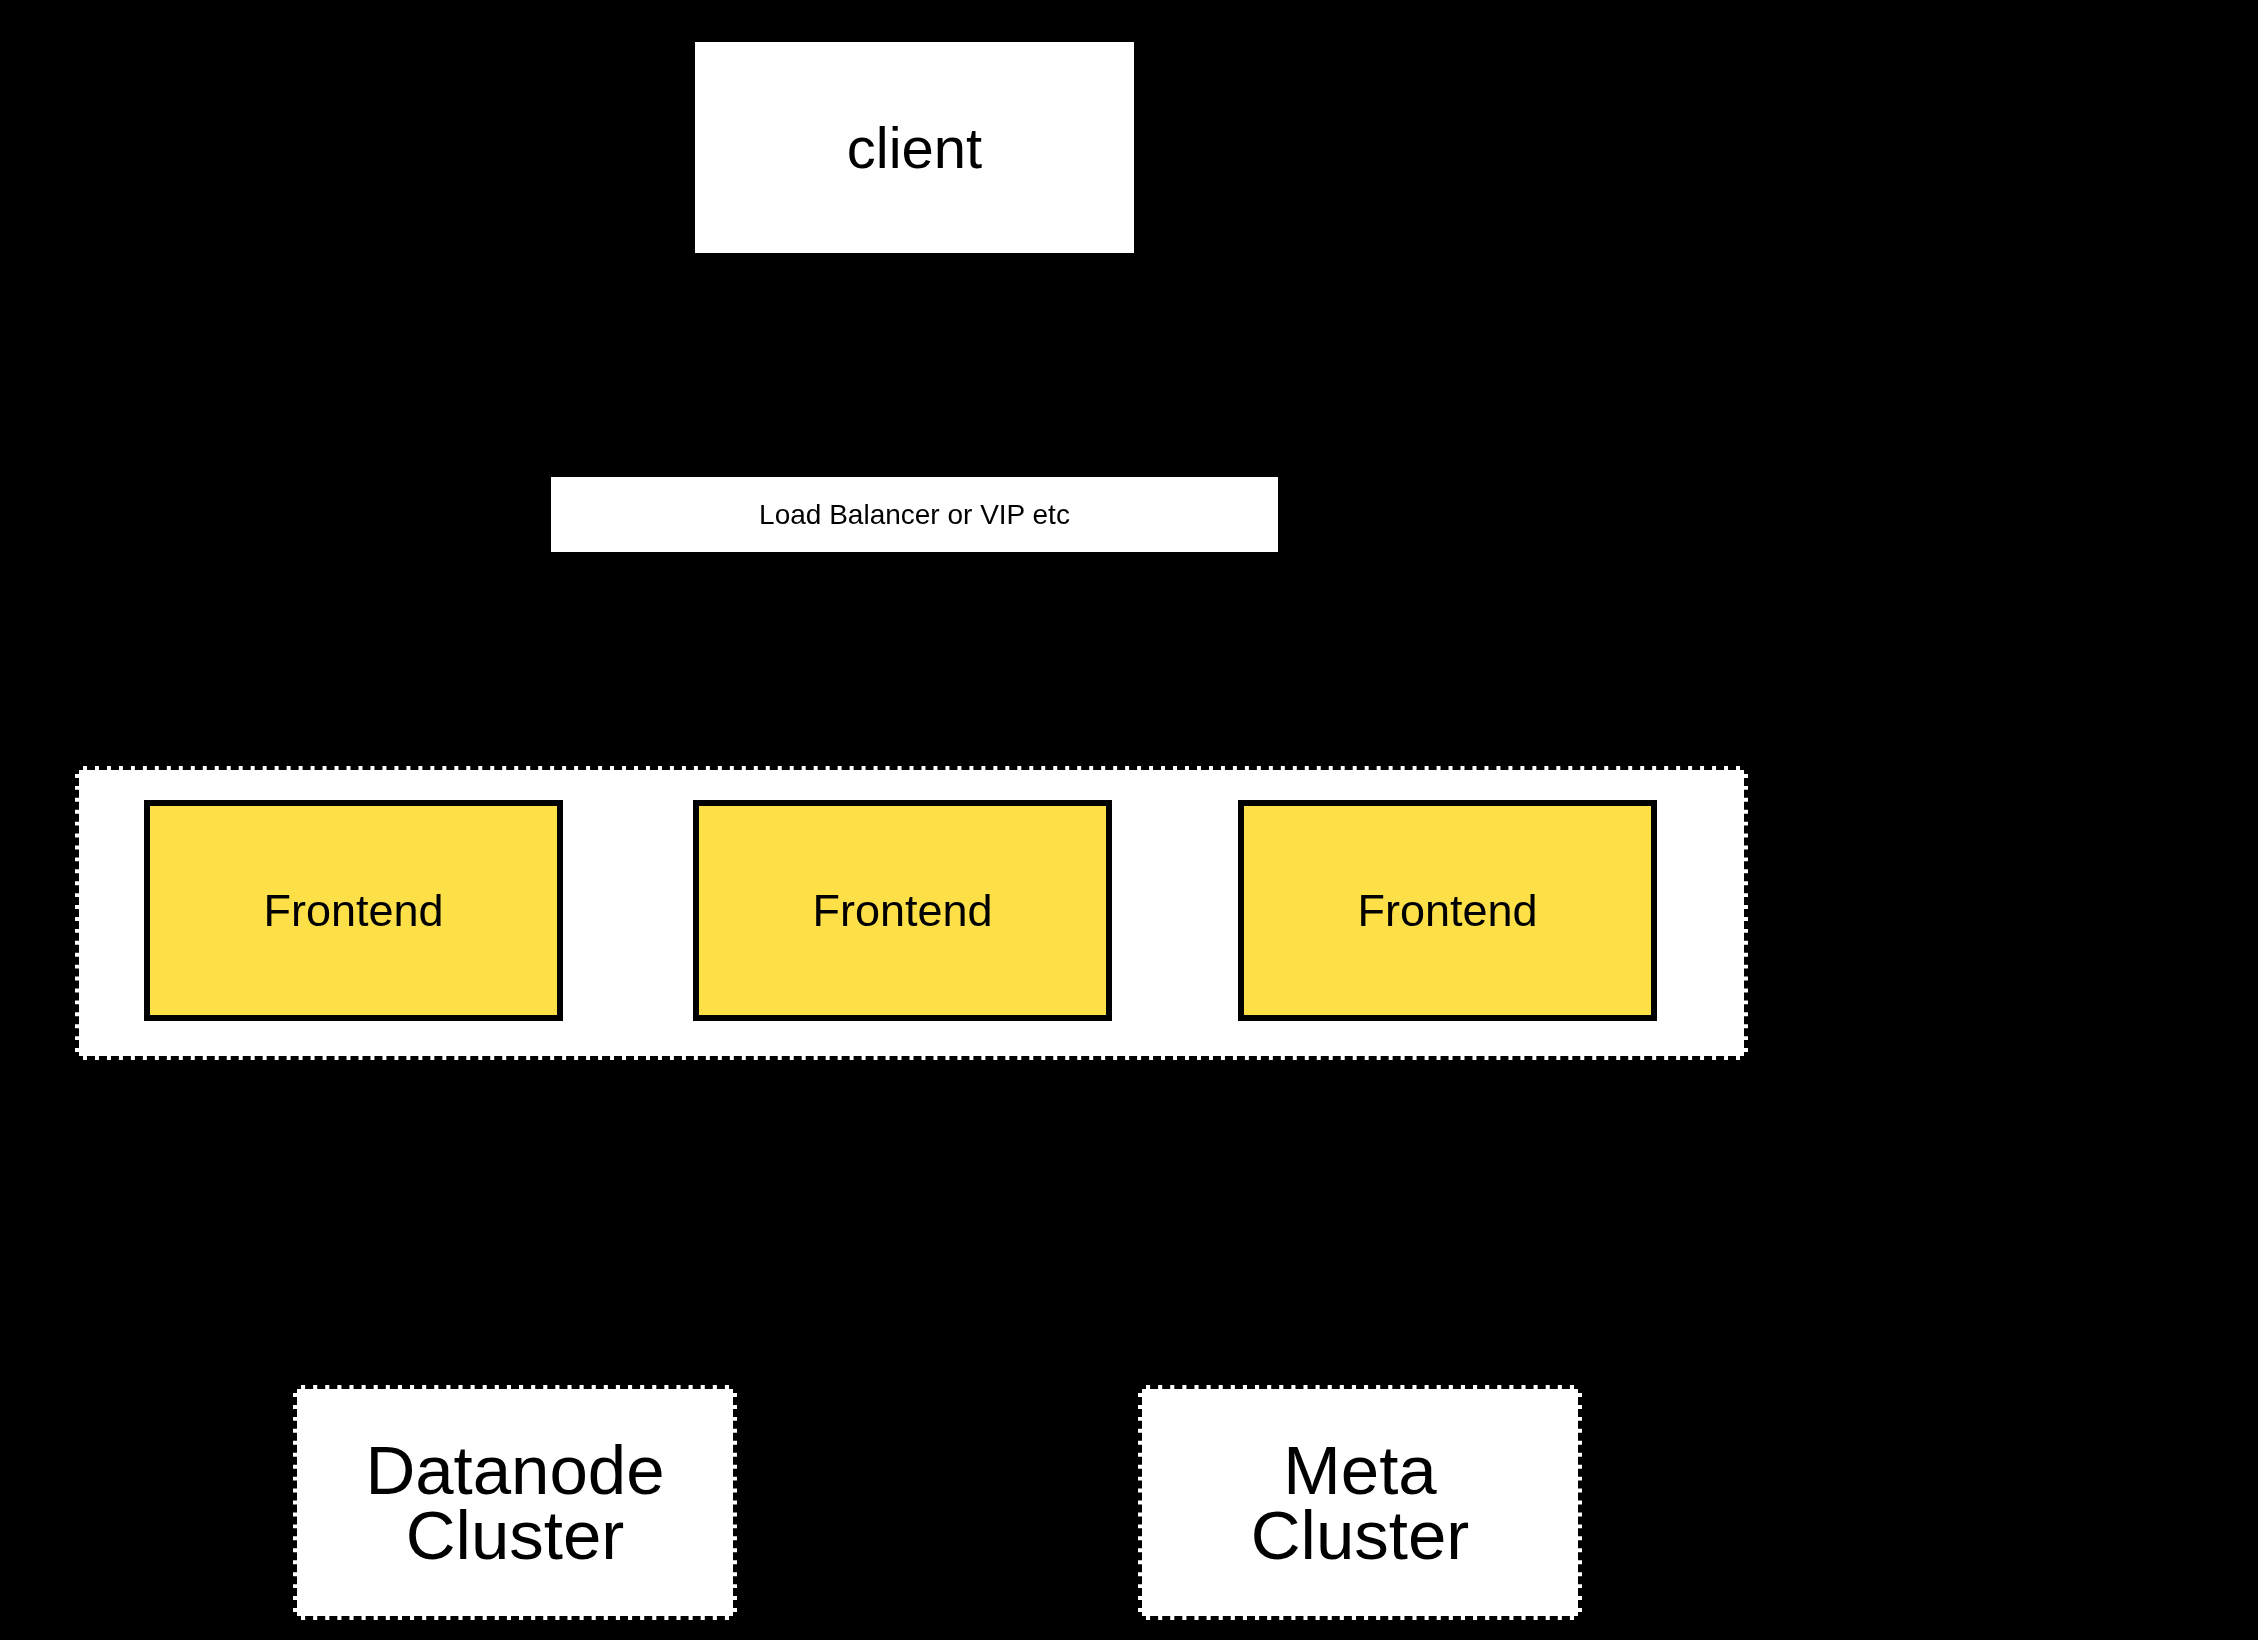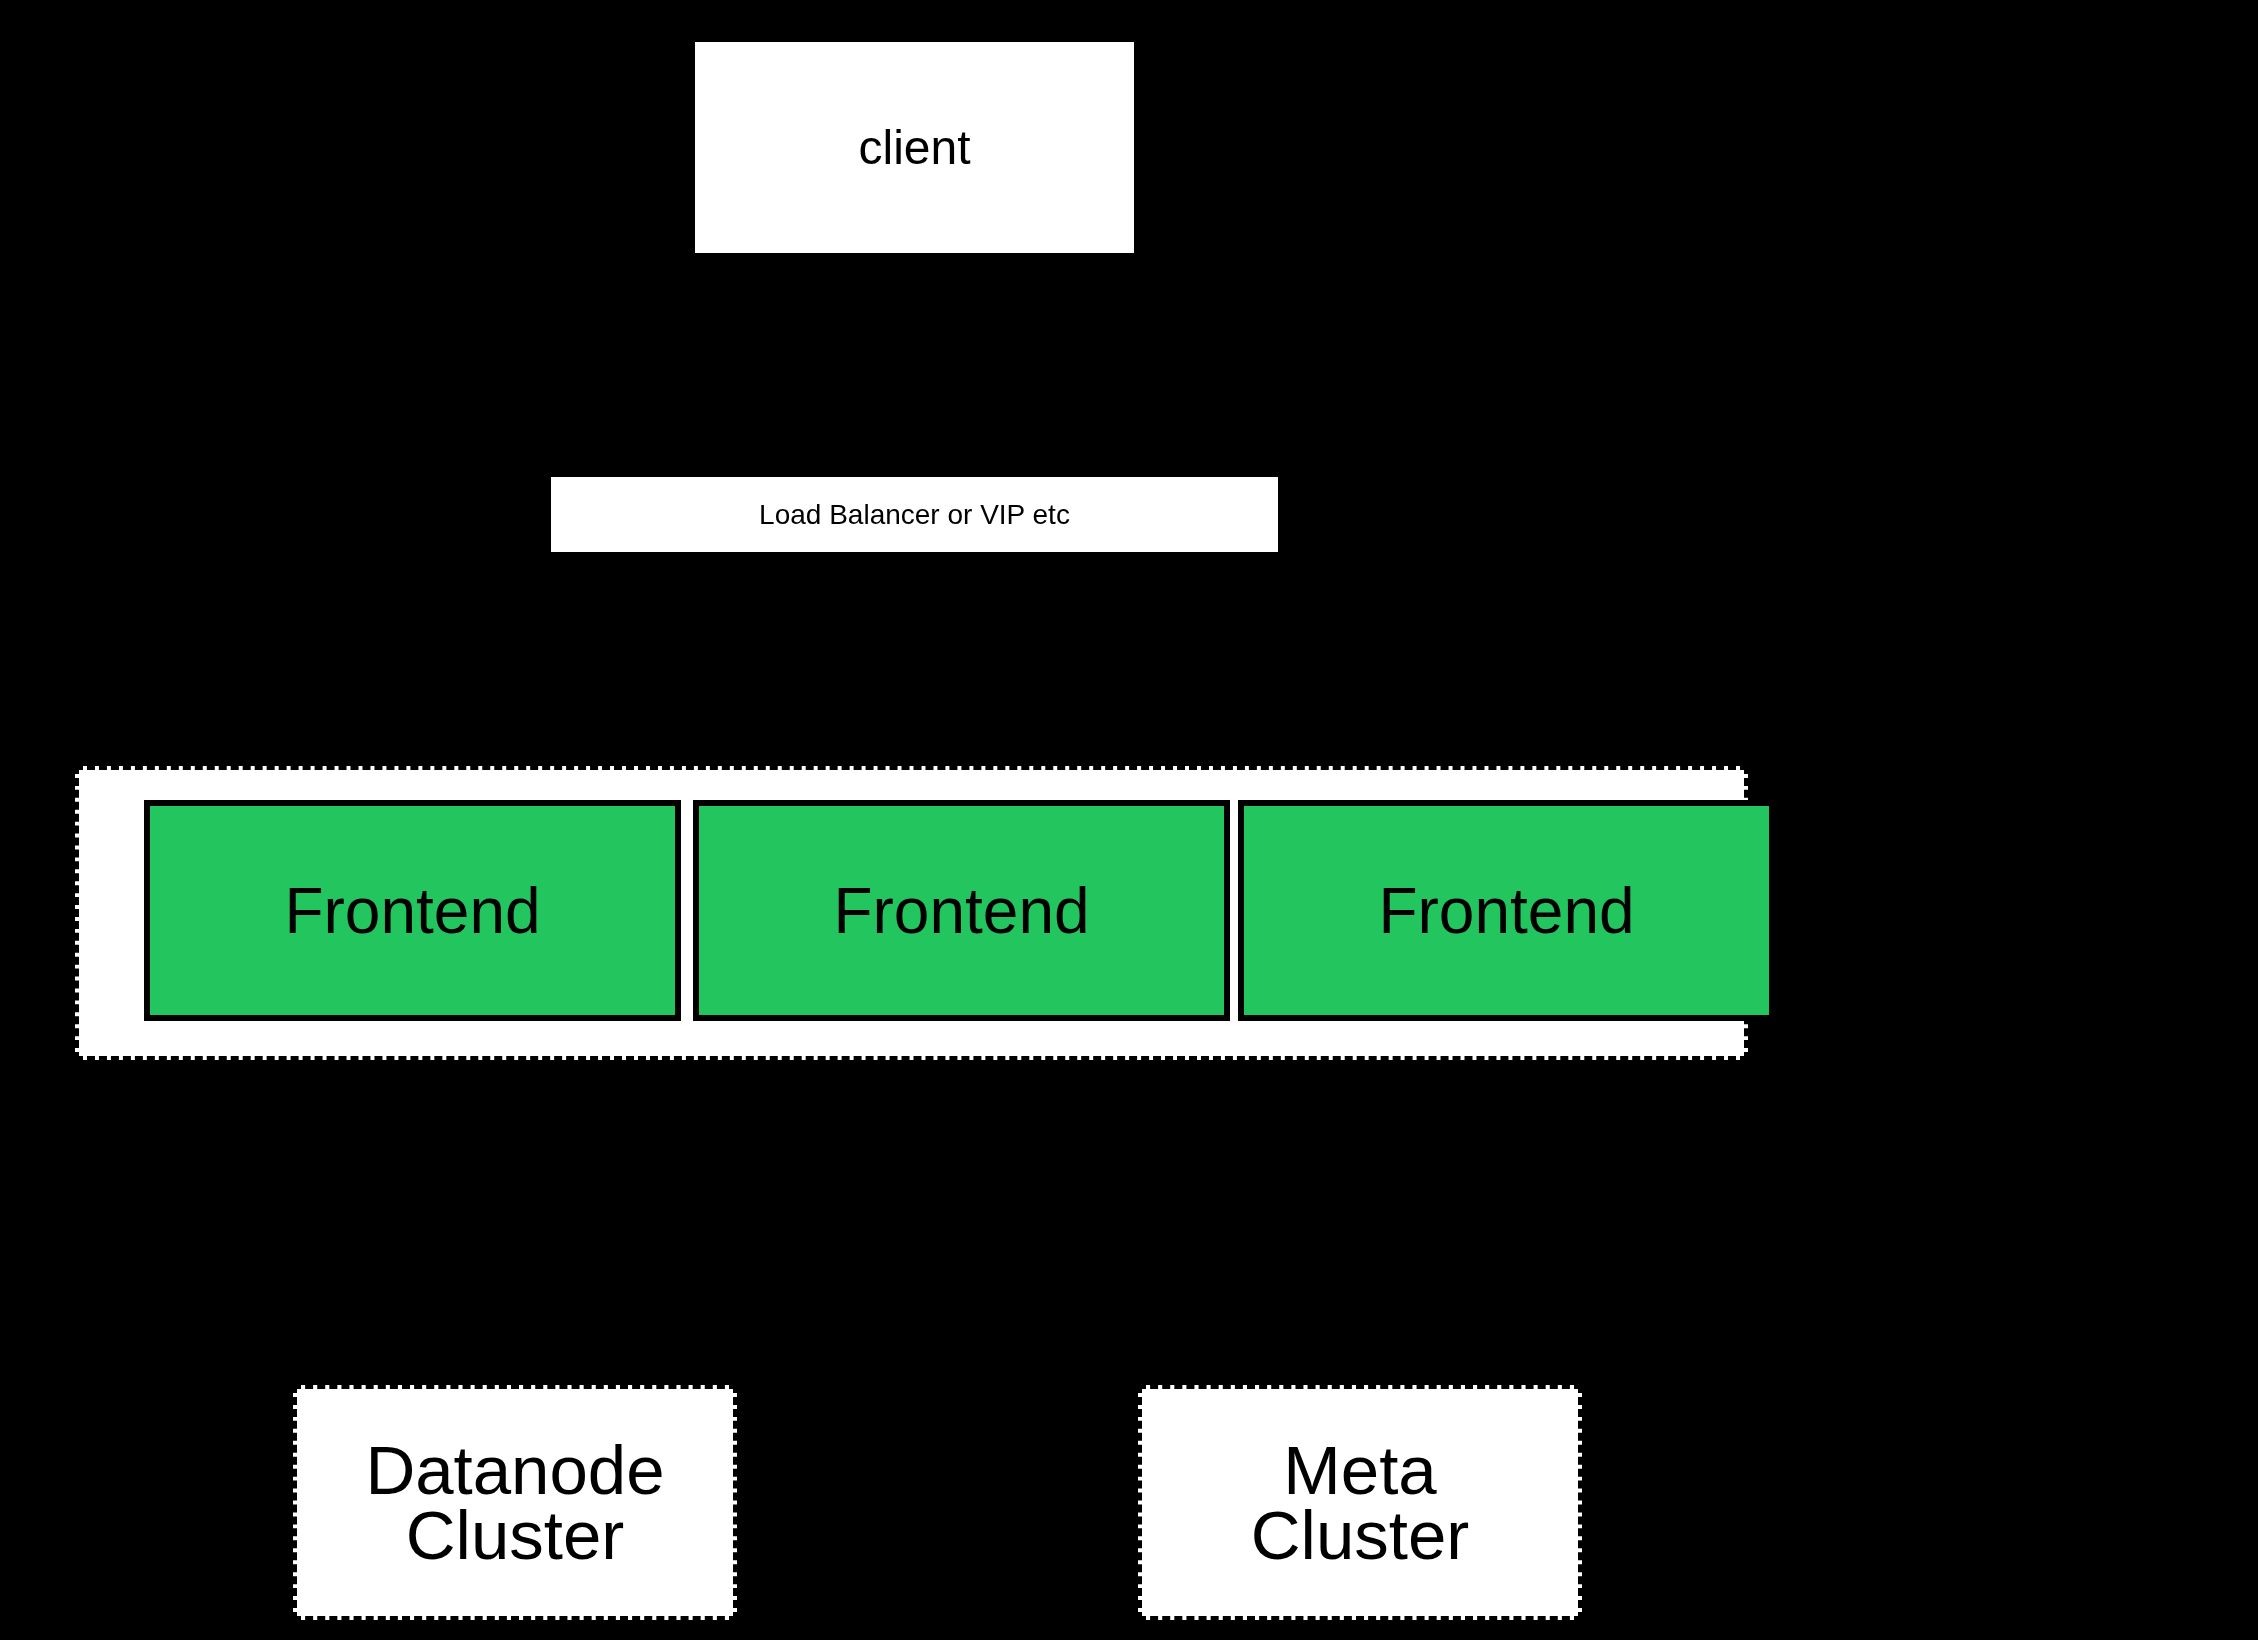--- a/index.html
+++ b/index.html
@@ -22,46 +22,46 @@
     display: flex;
     align-items: center;
     justify-content: center;
     text-align: center;
     box-sizing: border-box;
     color: #000000;
   }
   .client-node {
     left: 695px; top: 42px;
     width: 439px; height: 211px;
-    font-size: 48px;
+    font-size: 58px;
   }
   .lb-node {
     left: 551px; top: 477px;
     width: 727px; height: 75px;
     font-size: 28px;
   }
   .frontend-group {
     position: absolute;
     left: 75px; top: 766px;
     width: 1673px; height: 294px;
     background: #ffffff;
     border: 4.5px dashed #000000;
     box-sizing: border-box;
   }
   .frontend-node {
     position: absolute;
     top: 30px;
-    width: 537px; height: 221px;
-    background: #22c55e;
+    width: 419px; height: 221px;
+    background: #fde047;
     border: 6.4px solid #000000;
     box-sizing: border-box;
     display: flex;
     align-items: center;
     justify-content: center;
-    font-size: 64px;
+    font-size: 45px;
   }
   .frontend-1 { left: 65px; }
   .frontend-2 { left: 614px; }
   .frontend-3 { left: 1159px; }
   .cluster-node {
     position: absolute;
     width: 444px; height: 235px;
     background: #ffffff;
     border: 4.5px dashed #000000;
     box-sizing: border-box;

